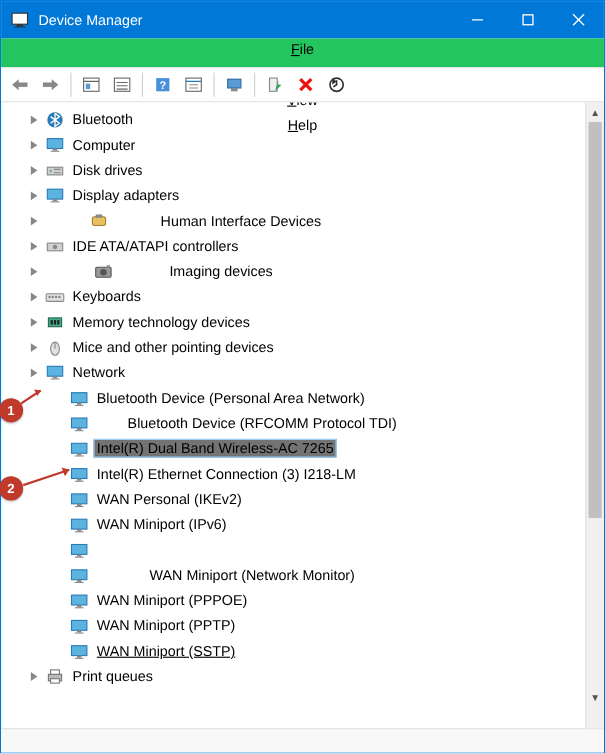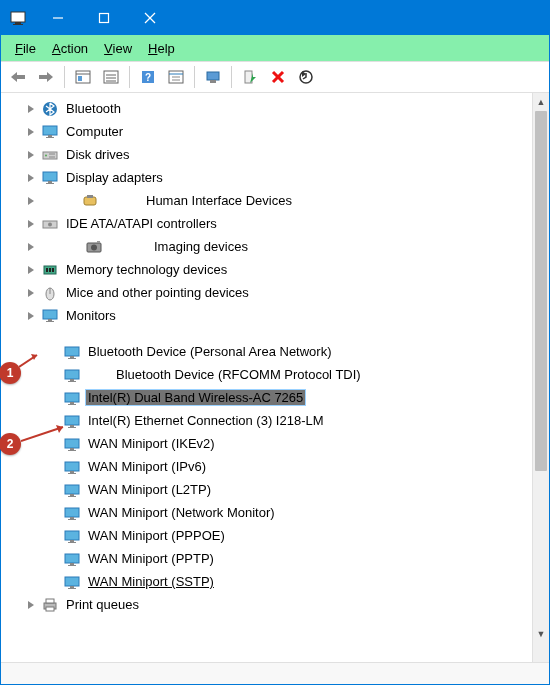--- a/index.html
+++ b/index.html
@@ -4,38 +4,38 @@
 <style>
 * { box-sizing: border-box; margin: 0; padding: 0; }
 body { font-family: "Segoe UI", Tahoma, sans-serif; font-size: 13px; background: #fff; width: 550px; height: 685px; overflow: hidden; }
 .window { width: 550px; height: 685px; display: flex; flex-direction: column; border: 1px solid #0078d7; }
 .titlebar { height: 34px; background: #0078d7; color: #fff; display: flex; align-items: center; padding-left: 8px; }
 .titlebar .app-icon { width: 18px; height: 18px; margin-right: 8px; }
 .titlebar .title { font-size: 13px; flex: 1; }
 .winbtns { display: flex; height: 100%; }
 .winbtn { width: 46px; display: flex; align-items: center; justify-content: center; color: #fff; }
 .winbtn svg { width: 12px; height: 12px; }
-.menubar { height: 26px; display: flex; align-items: center; padding: 0 8px; gap: 4px; background: #86efac; }
+.menubar { height: 26px; display: flex; align-items: center; padding: 0 8px; gap: 4px; background: #22c55e; flex-direction: column; }
 .menubar span { padding: 2px 6px; font-size: 13px; }
 .menubar span u { text-decoration: underline; }
 .toolbar { height: 32px; border-top: 1px solid #e0e0e0; border-bottom: 1px solid #e0e0e0; display: flex; align-items: center; padding: 0 4px; gap: 2px; background: #fff; }
 .tb-btn { width: 26px; height: 26px; display: flex; align-items: center; justify-content: center; border: 1px solid transparent; }
 .tb-sep { width: 1px; height: 22px; background: #d0d0d0; margin: 0 3px; }
 .content { flex: 1; position: relative; display: flex; justify-content: center; }
 .tree { flex: 1; overflow-y: auto; padding: 4px 0 4px 4px; }
 .tree ul { list-style: none; }
 .tree li { white-space: nowrap; }
 .row { display: flex; align-items: center; height: 23px; position: relative; }
 .expander { width: 16px; height: 16px; display: flex; align-items: center; justify-content: center; cursor: pointer; color: #666; font-size: 10px; }
 .expander.open::before { content: ""; border-left: 5px solid #444; border-top: 5px solid transparent; transform: rotate(45deg); }
 .expander.closed::before { content: ""; border-left: 6px solid #888; border-top: 4px solid transparent; border-bottom: 4px solid transparent; }
 .icon { width: 18px; height: 18px; margin: 0 4px 0 2px; display: flex; align-items: center; justify-content: center; flex-shrink: 0; }
 .label { padding: 1px 3px; }
 .label.selected { background: #737373; border: 1px solid #99d1ff; padding: 0 2px; }
-.children { padding-left: 22px; margin-top: 13px; }
+.children { padding-left: 22px; }
 .scrollbar { width: 17px; background: #f0f0f0; border-left: 1px solid #e0e0e0; position: relative; }
 .scrollbar-thumb { position: absolute; top: 18px; left: 2px; right: 2px; height: 360px; background: #c0c0c0; border-radius: 1px; }
 .scrollbar-arrow { position: absolute; left: 0; right: 0; height: 17px; display: flex; align-items: center; justify-content: center; font-size: 9px; color: #555; }
 .scrollbar-arrow.up { top: 0; }
 .scrollbar-arrow.down { bottom: 20px; }
 .statusbar { height: 22px; border-top: 1px solid #e0e0e0; background: #f8f8f8; }
 .annot { position: absolute; width: 22px; height: 22px; border-radius: 50%; background: #c0392b; color: #fff; font-weight: bold; display: flex; align-items: center; justify-content: center; font-size: 12px; z-index: 10; box-shadow: 0 1px 2px rgba(0,0,0,0.3); }
 .annot-arrow { position: absolute; z-index: 9; }
 .svgicon { display: block; }
 </style>
@@ -45,20 +45,21 @@
 <div class="window">
 
   <div class="titlebar">
     <span class="app-icon">
       <svg class="svgicon" viewBox="0 0 18 18">
           <rect x="2" y="3" width="14" height="10" fill="#fff" stroke="#333" stroke-width="1"></rect>
           <rect x="6" y="13" width="6" height="2" fill="#333"></rect>
           <rect x="4" y="15" width="10" height="1" fill="#333"></rect>
         </svg>
     </span>
+    <span class="title">Device Manager</span>
     <div class="winbtns">
       <div class="winbtn">
           <svg viewBox="0 0 12 12">
             <line x1="1" y1="6" x2="11" y2="6" stroke="#fff" stroke-width="1.2"></line>
           </svg>
         </div>
       <div class="winbtn">
           <svg viewBox="0 0 12 12">
             <rect x="1.5" y="1.5" width="9" height="9" fill="none" stroke="#fff" stroke-width="1.2"></rect>
           </svg>
@@ -242,20 +243,35 @@
                 </svg>
               </span>
               <span class="label">Imaging devices</span>
             </div>
           </li>
           <li>
             <div class="row" style="padding-left:18px;">
               <span class="expander closed"></span>
               <span class="icon">
                 <svg width="18" height="18" viewBox="0 0 18 18">
+                  <rect x="1" y="6" width="16" height="7" rx="1" fill="#e0e0e0" stroke="#888"></rect>
+                  <rect x="3" y="8" width="2" height="2" fill="#888"></rect>
+                  <rect x="6" y="8" width="2" height="2" fill="#888"></rect>
+                  <rect x="9" y="8" width="2" height="2" fill="#888"></rect>
+                  <rect x="12" y="8" width="2" height="2" fill="#888"></rect>
+                </svg>
+              </span>
+              <span class="label">Keyboards</span>
+            </div>
+          </li>
+          <li>
+            <div class="row" style="padding-left:18px;">
+              <span class="expander closed"></span>
+              <span class="icon">
+                <svg width="18" height="18" viewBox="0 0 18 18">
                   <rect x="3" y="5" width="12" height="8" fill="#4a8" stroke="#265"></rect>
                   <rect x="5" y="7" width="2" height="4" fill="#222"></rect>
                   <rect x="8" y="7" width="2" height="4" fill="#222"></rect>
                   <rect x="11" y="7" width="2" height="4" fill="#222"></rect>
                 </svg>
               </span>
               <span class="label">Memory technology devices</span>
             </div>
           </li>
           <li>
@@ -273,21 +289,21 @@
           <li>
             <div class="row" style="padding-left:18px;">
               <span class="expander closed"></span>
               <span class="icon">
                 <svg width="18" height="18" viewBox="0 0 18 18">
                   <rect x="2" y="3" width="14" height="9" fill="#5bb3e0" stroke="#2a7ab8"></rect>
                   <rect x="7" y="12" width="4" height="2" fill="#888"></rect>
                   <rect x="5" y="14" width="8" height="1" fill="#888"></rect>
                 </svg>
               </span>
-              <span class="label">Monitors</span>
+              <span class="label">Network</span>
             </div>
           </li>
           <li>
             <ul class="children">
               <li>
                 <div class="row" style="padding-left:34px;">
                   <span class="icon">
                     <svg width="18" height="18" viewBox="0 0 18 18">
                       <rect x="2" y="4" width="14" height="9" fill="#5bb3e0" stroke="#2a7ab8"></rect>
                       <rect x="7" y="13" width="4" height="2" fill="#888"></rect>
@@ -335,21 +351,21 @@
               </li>
               <li>
                 <div class="row" style="padding-left:34px;">
                   <span class="icon">
                     <svg width="18" height="18" viewBox="0 0 18 18">
                       <rect x="2" y="4" width="14" height="9" fill="#5bb3e0" stroke="#2a7ab8"></rect>
                       <rect x="7" y="13" width="4" height="2" fill="#888"></rect>
                       <rect x="5" y="15" width="8" height="1" fill="#888"></rect>
                     </svg>
                   </span>
-                  <span class="label">WAN Miniport (IKEv2)</span>
+                  <span class="label">WAN Personal (IKEv2)</span>
                 </div>
               </li>
               <li>
                 <div class="row" style="padding-left:34px;">
                   <span class="icon">
                     <svg width="18" height="18" viewBox="0 0 18 18">
                       <rect x="2" y="4" width="14" height="9" fill="#5bb3e0" stroke="#2a7ab8"></rect>
                       <rect x="7" y="13" width="4" height="2" fill="#888"></rect>
                       <rect x="5" y="15" width="8" height="1" fill="#888"></rect>
                     </svg>
@@ -359,25 +375,24 @@
               </li>
               <li>
                 <div class="row" style="padding-left:34px;">
                   <span class="icon">
                     <svg width="18" height="18" viewBox="0 0 18 18">
                       <rect x="2" y="4" width="14" height="9" fill="#5bb3e0" stroke="#2a7ab8"></rect>
                       <rect x="7" y="13" width="4" height="2" fill="#888"></rect>
                       <rect x="5" y="15" width="8" height="1" fill="#888"></rect>
                     </svg>
                   </span>
-                  <span class="label">WAN Miniport (L2TP)</span>
-                </div>
-              </li>
-              <li>
-                <div class="row" style="padding-left:34px;">
+                </div>
+              </li>
+              <li>
+                <div class="row" style="padding-left:34px;gap:48px;">
                   <span class="icon">
                     <svg width="18" height="18" viewBox="0 0 18 18">
                       <rect x="2" y="4" width="14" height="9" fill="#5bb3e0" stroke="#2a7ab8"></rect>
                       <rect x="7" y="13" width="4" height="2" fill="#888"></rect>
                       <rect x="5" y="15" width="8" height="1" fill="#888"></rect>
                     </svg>
                   </span>
                   <span class="label">WAN Miniport (Network Monitor)</span>
                 </div>
               </li>

